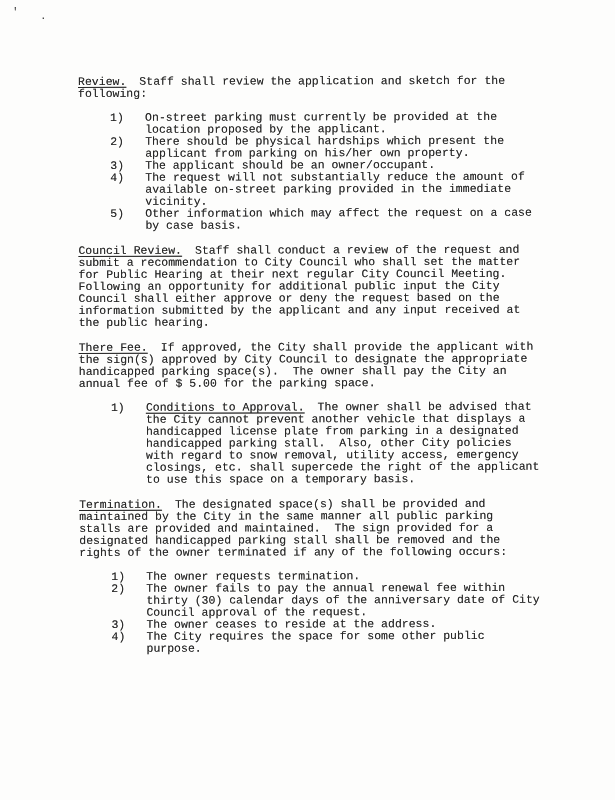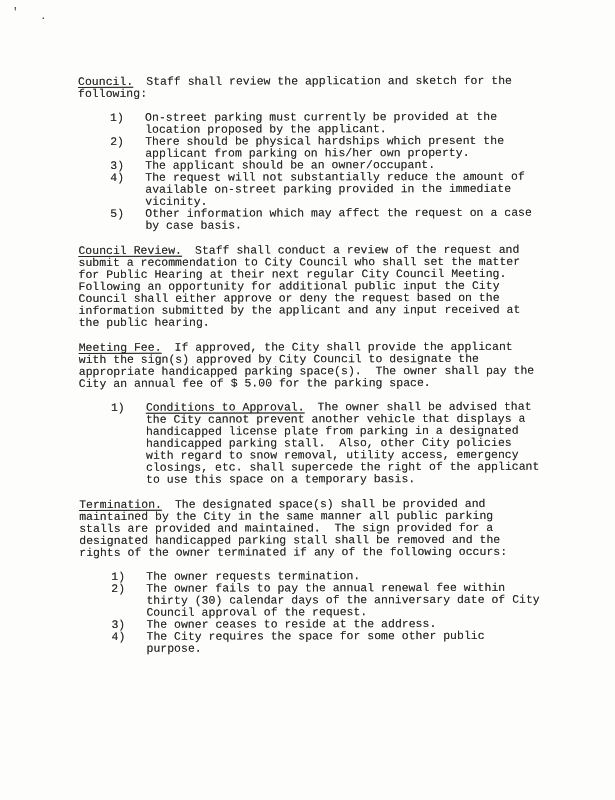--- a/index.html
+++ b/index.html
@@ -51,21 +51,21 @@
 <body>
 
 <div class="page">
 
   <span class="mark m1">'</span>
   <span class="mark m2">.</span>
 
   <div class="content">
 
     <div class="section">
-      <p class="para"><span class="u">Council.</span><span class="gap"></span><span class="body">Staff shall review the application and sketch for the following:</span></p>
+      <p class="para"><span class="u">Review.</span><span class="gap"></span><span class="body">Staff shall review the application and sketch for the following:</span></p>
       <div class="list">
         <div class="li">
           <span class="num">1)</span>
           <span class="itext">On-street parking must currently be provided at the location proposed by the applicant.</span>
         </div>
         <div class="li">
           <span class="num">2)</span>
           <span class="itext">There should be physical hardships which present the applicant from parking on his/her own property.</span>
         </div>
         <div class="li">
@@ -81,21 +81,21 @@
           <span class="itext">Other information which may affect the request on a case by case basis.</span>
         </div>
       </div>
     </div>
 
     <div class="section">
       <p class="para"><span class="u">Council Review.</span><span class="gap"></span><span class="body">Staff shall conduct a review of the request and submit a recommendation to City Council who shall set the matter for Public Hearing at their next regular City Council Meeting.  Following an opportunity for additional public input the City Council shall either approve or deny the request based on the information submitted by the applicant and any input received at the public hearing.</span></p>
     </div>
 
     <div class="section">
-      <p class="para"><span class="u">Meeting Fee.</span><span class="gap"></span><span class="body">If approved, the City shall provide the applicant with the sign(s) approved by City Council to designate the appropriate handicapped parking space(s).  The owner shall pay the City an annual fee of $ 5.00 for the parking space.</span></p>
+      <p class="para"><span class="u">There Fee.</span><span class="gap"></span><span class="body">If approved, the City shall provide the applicant with the sign(s) approved by City Council to designate the appropriate handicapped parking space(s).  The owner shall pay the City an annual fee of $ 5.00 for the parking space.</span></p>
       <div class="list">
         <div class="li">
           <span class="num">1)</span>
           <span class="itext"><span class="u">Conditions to Approval.</span><span class="gap"></span><span class="body">The owner shall be advised that the City cannot prevent another vehicle that displays a handicapped license plate from parking in a designated handicapped parking stall.  Also, other City policies with regard to snow removal, utility access, emergency closings, etc. shall supercede the right of the applicant to use this space on a temporary basis.</span></span>
         </div>
       </div>
     </div>
 
     <div class="section">
       <p class="para"><span class="u">Termination.</span><span class="gap"></span><span class="body">The designated space(s) shall be provided and maintained by the City in the same manner all public parking stalls are provided and maintained.  The sign provided for a designated handicapped parking stall shall be removed and the rights of the owner terminated if any of the following occurs:</span></p>

